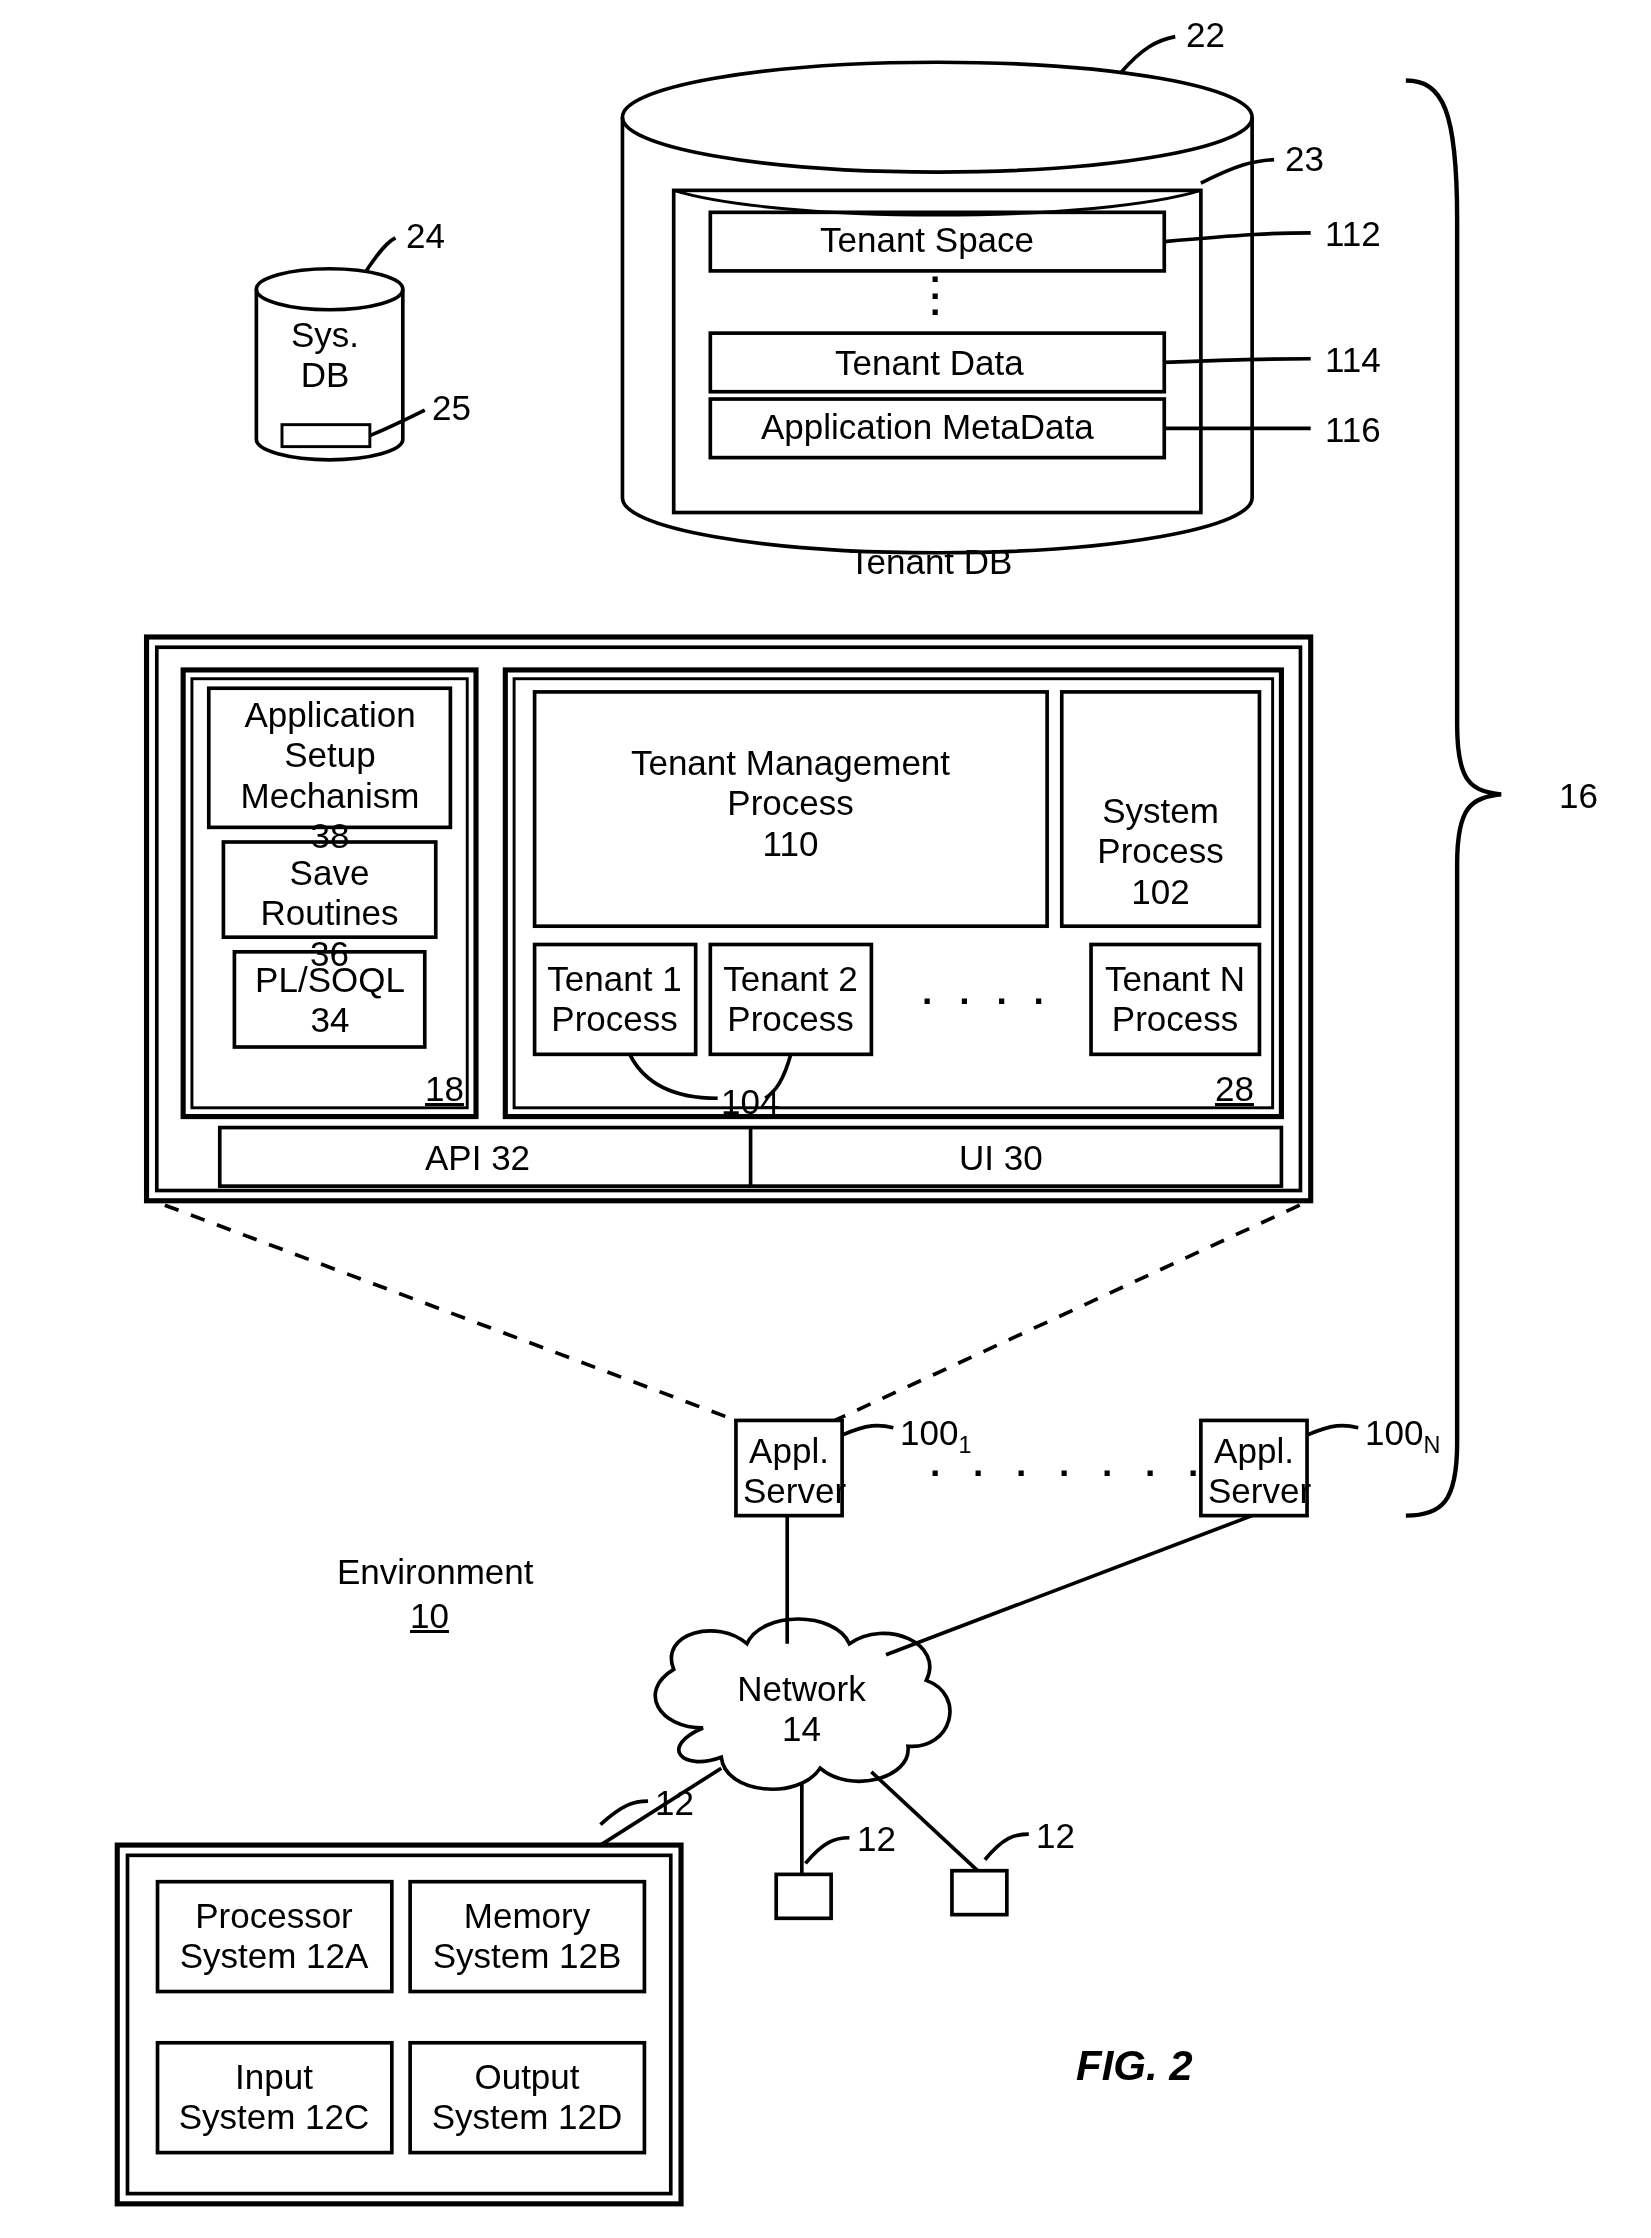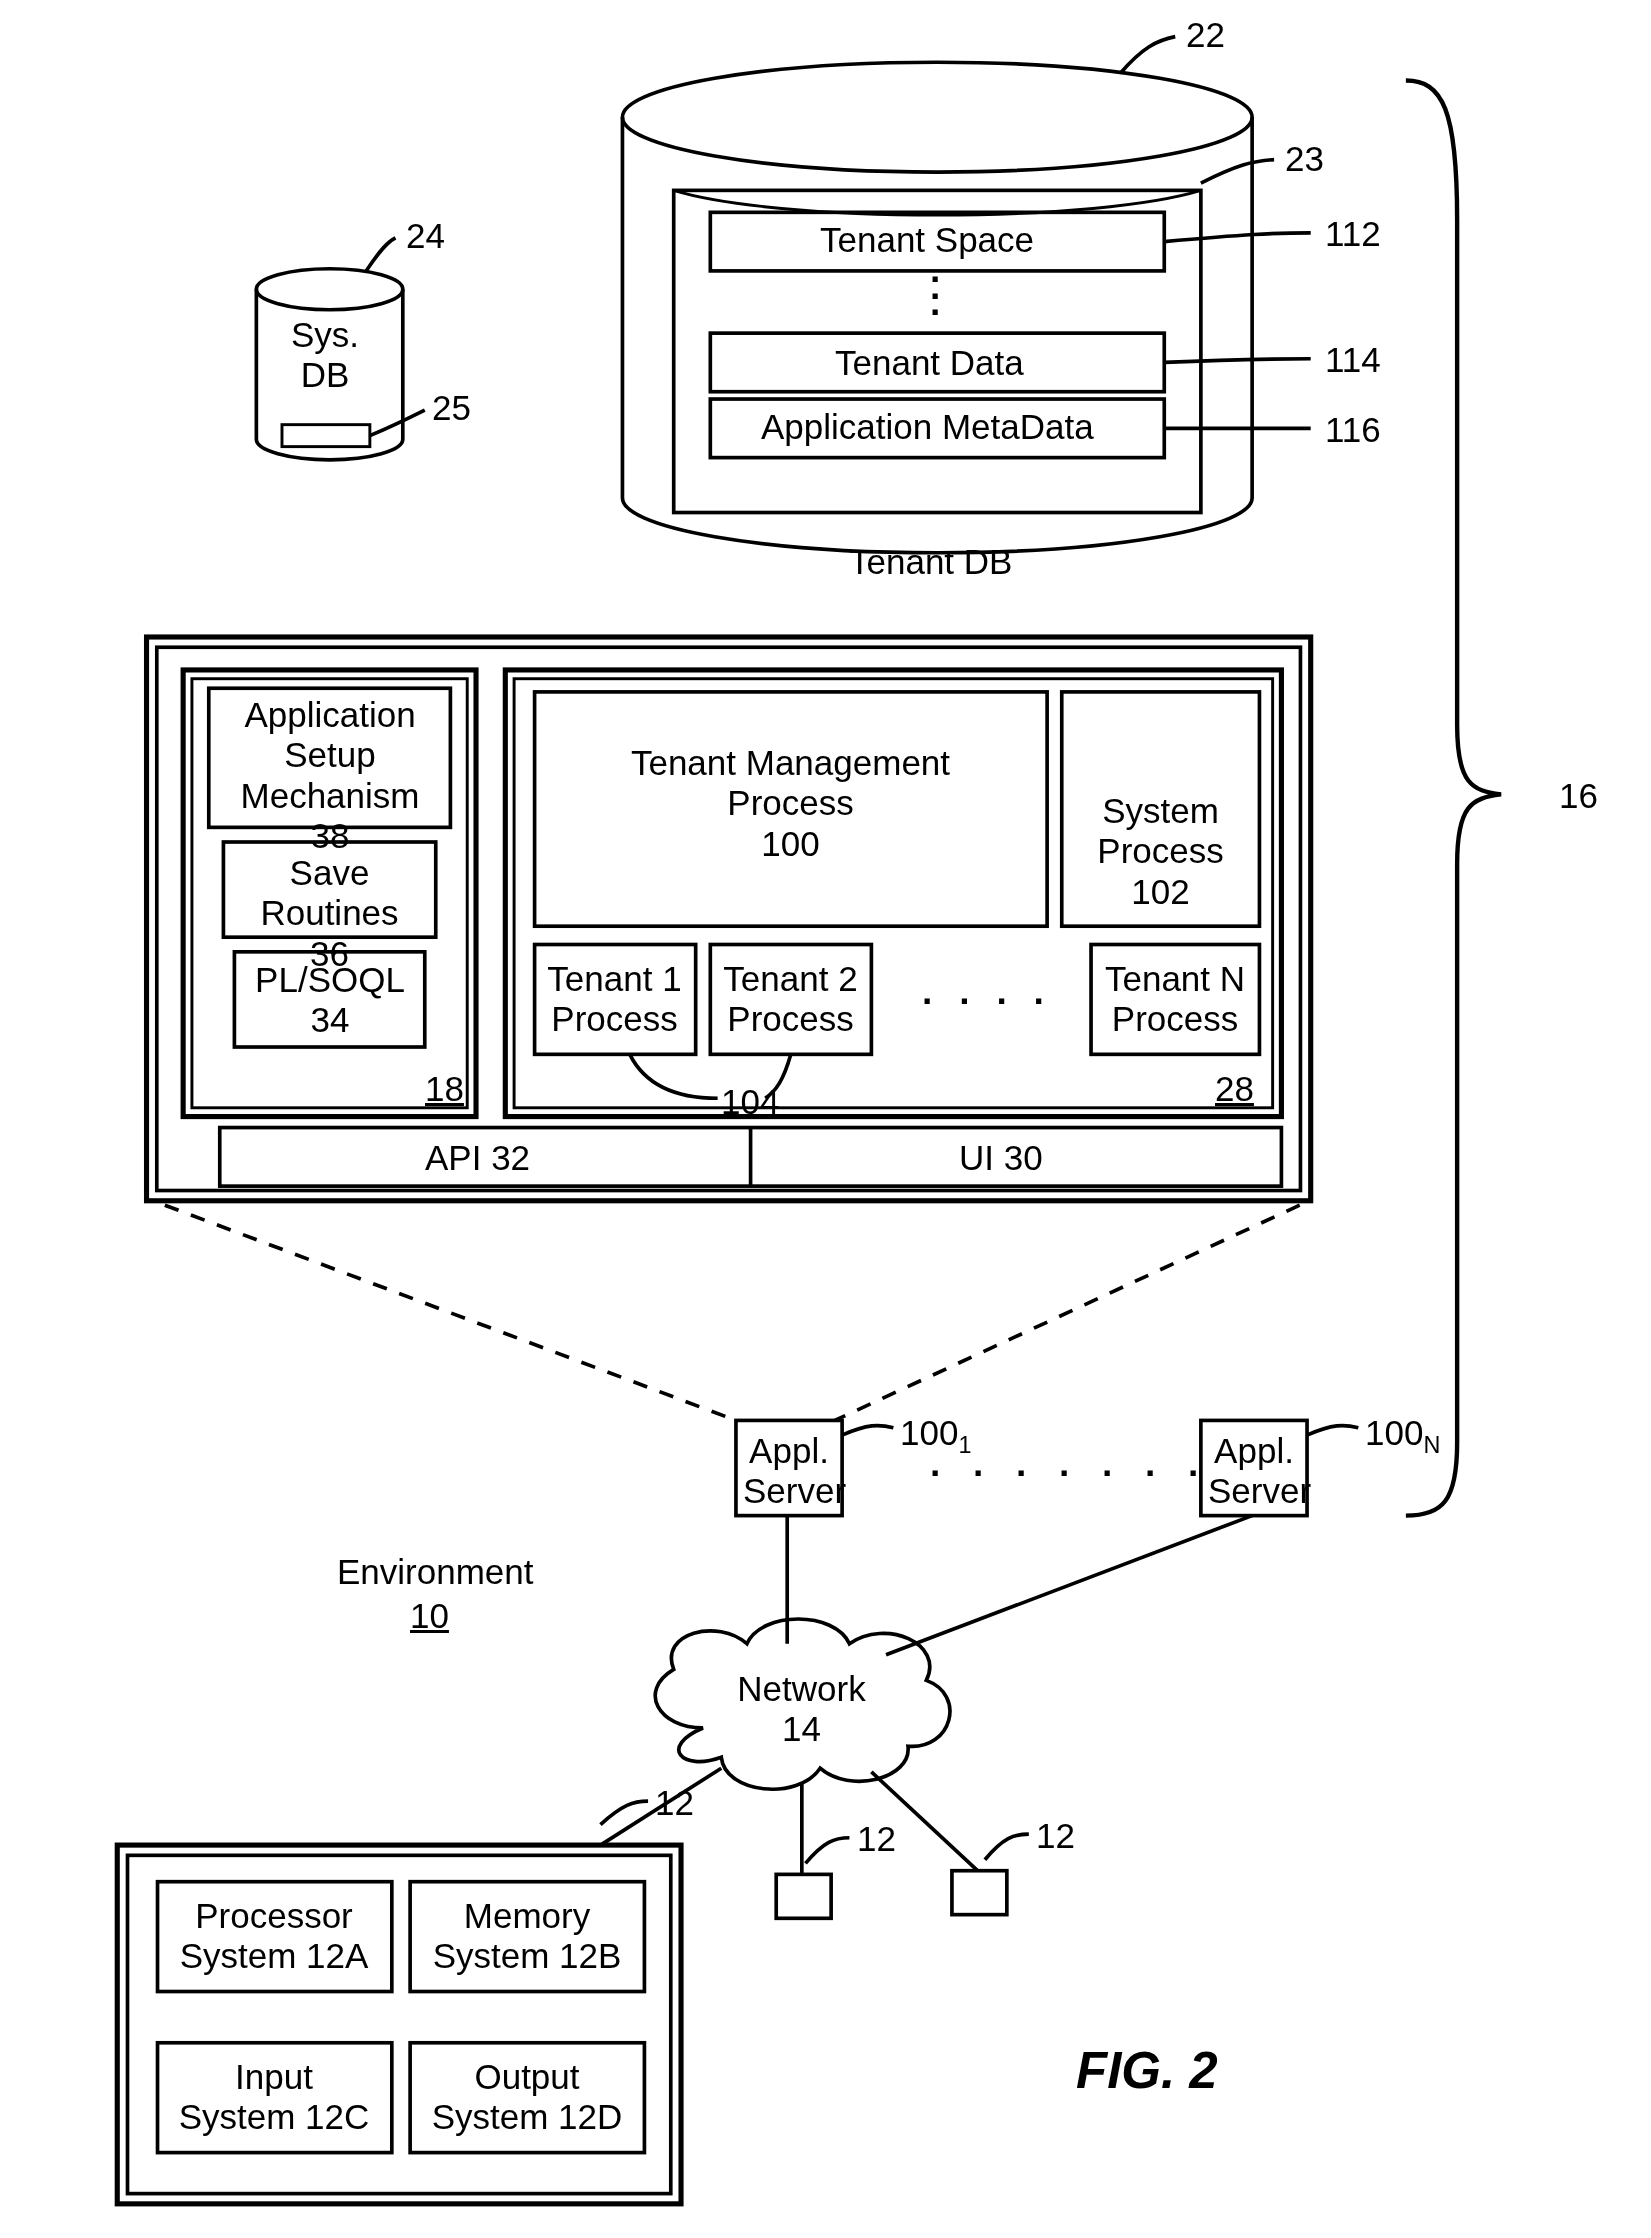--- a/index.html
+++ b/index.html
@@ -173,21 +173,21 @@
 Setup
 Mechanism 38</div>
 <div class="label" style="left:249px; top:853px; width:161px; white-space:pre-line;">Save
 Routines 36</div>
 <div class="label" style="left:253px; top:960px; width:154px; white-space:pre-line;">PL/SOQL
 34</div>
 <div class="label ul" style="left:425px; top:1069px;">18</div>
 
 <div class="label" style="left:600px; top:743px; width:381px; white-space:pre-line;">Tenant Management
 Process
-100</div>
+110</div>
 <div class="label" style="left:1080px; top:743px; width:161px; white-space:pre-line;margin-top:48px;">System
 Process
 102</div>
 
 <div class="label" style="left:545px; top:959px; width:139px; white-space:pre-line;">Tenant 1
 Process</div>
 <div class="label" style="left:721px; top:959px; width:139px; white-space:pre-line;">Tenant 2
 Process</div>
 <div class="label" style="left:1102px; top:959px; width:146px; white-space:pre-line;">Tenant N
 Process</div>
@@ -224,16 +224,16 @@
 
 <div class="label" style="left:168px; top:1896px; width:212px; white-space:pre-line;">Processor
 System 12A</div>
 <div class="label" style="left:421px; top:1896px; width:212px; white-space:pre-line;">Memory
 System 12B</div>
 <div class="label" style="left:168px; top:2057px; width:212px; white-space:pre-line;">Input
 System 12C</div>
 <div class="label" style="left:421px; top:2057px; width:212px; white-space:pre-line;">Output
 System 12D</div>
 
-<div class="label" style="left:1076px; top:2042px; font-weight:bold; font-style:italic; font-size:51px;">FIG. 2</div>
+<div class="label" style="left:1076px; top:2042px; font-weight:bold; font-style:italic; font-size:42px;">FIG. 2</div>
 
 </div>
 
 
 </body></html>

